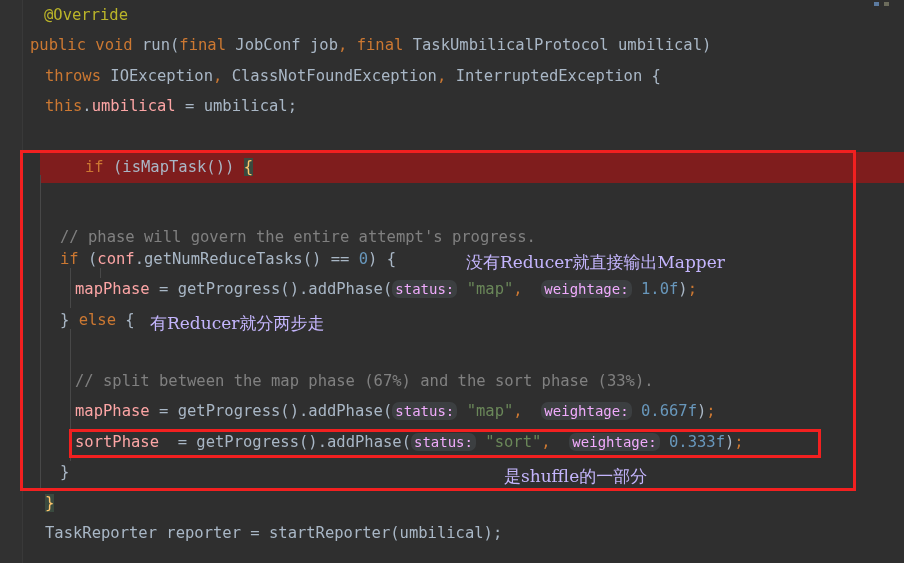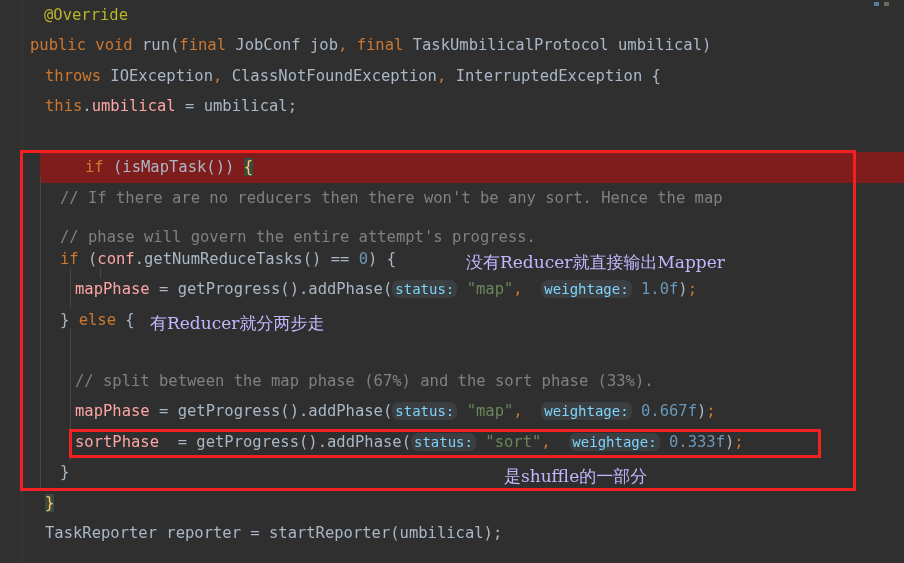--- a/index.html
+++ b/index.html
@@ -57,21 +57,21 @@
   .anno      { color: #bbb529; }
   .type      { color: #a9b7c6; }
   .plain     { color: #a9b7c6; }
   .field     { color: #fca5a5; }
   .method    { color: #a9b7c6; }
   .comment   { color: #808080; }
   .str       { color: #6a8759; }
   .num       { color: #6897bb; }
   .brace-hl  { color: #ffc66d; background: #3a4a3f; }
   .paramhint {
-    color: #7dd3fc;
+    color: #f0abfc;
     background: #3c3f41;
     border-radius: 7px;
     padding: 1px 3px;
     font-size: 14px;
   }
   
   .cn-note {
     position: absolute;
     color: #c4b5fd;
     font-family: "DejaVu Serif", "Liberation Serif", serif;
@@ -100,21 +100,20 @@
 
   <div class="gutter"></div>
 
   <div class="code-layer">
       <div class="line" style="top: 0px; padding-left: 44px;"><span class="anno">@Override</span></div>
       <div class="line" style="top: 30px; padding-left: 30px;"><span class="kw">public </span><span class="kw">void </span><span class="method">run</span><span class="plain">(</span><span class="kw">final </span><span class="type">JobConf job</span><span class="kw">, </span><span class="kw">final </span><span class="type">TaskUmbilicalProtocol umbilical</span><span class="plain">)</span></div>
       <div class="line" style="top: 61px; padding-left: 45px;"><span class="kw">throws </span><span class="type">IOException</span><span class="kw">, </span><span class="type">ClassNotFoundException</span><span class="kw">, </span><span class="type">InterruptedException {</span></div>
       <div class="line" style="top: 91px; padding-left: 45px;"><span class="kw">this</span><span class="plain">.</span><span class="field">umbilical</span><span class="plain"> = umbilical;</span></div>
       <div class="line" style="top: 122px; padding-left: 45px;"></div>
       <div class="line current" style="top: 152px; padding-left: 45px;"><span class="kw">if </span><span class="plain">(isMapTask()) </span><span class="brace-hl">{</span></div>
-      <div class="line" style="top: 183px; padding-left: 60px;"><span class="comment">// If there are no reducers then there won't be any sort. Hence the map</span></div>
       <div class="line" style="top: 213px; padding-left: 60px; margin-top: 9px;"><span class="comment">// phase will govern the entire attempt's progress.</span></div>
       <div class="line" style="top: 244px; padding-left: 60px;"><span class="kw">if </span><span class="plain">(</span><span class="field">conf</span><span class="plain">.getNumReduceTasks() == </span><span class="num">0</span><span class="plain">) {</span></div>
       <div class="line" style="top: 274px; padding-left: 75px;"><span class="field">mapPhase</span><span class="plain"> = getProgress().addPhase(</span><span class="paramhint">status:</span><span class="plain"> </span><span class="str">"map"</span><span class="kw">,</span><span class="plain">  </span><span class="paramhint">weightage:</span><span class="plain"> </span><span class="num">1.0f</span><span class="plain">)</span><span class="kw">;</span></div>
       <div class="line" style="top: 305px; padding-left: 60px;"><span class="plain">} </span><span class="kw">else </span><span class="plain">{</span></div>
       <div class="line" style="top: 366px; padding-left: 75px;"><span class="comment">// split between the map phase (67%) and the sort phase (33%).</span></div>
       <div class="line" style="top: 396px; padding-left: 75px;"><span class="field">mapPhase</span><span class="plain"> = getProgress().addPhase(</span><span class="paramhint">status:</span><span class="plain"> </span><span class="str">"map"</span><span class="kw">,</span><span class="plain">  </span><span class="paramhint">weightage:</span><span class="plain"> </span><span class="num">0.667f</span><span class="plain">)</span><span class="kw">;</span></div>
       <div class="line" style="top: 427px; padding-left: 75px;"><span class="field">sortPhase</span><span class="plain">  = getProgress().addPhase(</span><span class="paramhint">status:</span><span class="plain"> </span><span class="str">"sort"</span><span class="kw">,</span><span class="plain">  </span><span class="paramhint">weightage:</span><span class="plain"> </span><span class="num">0.333f</span><span class="plain">)</span><span class="kw">;</span></div>
       <div class="line" style="top: 457px; padding-left: 60px;"><span class="plain">}</span></div>
       <div class="line" style="top: 488px; padding-left: 45px;"><span class="brace-hl">}</span></div>
       <div class="line" style="top: 518px; padding-left: 45px;"><span class="type">TaskReporter</span><span class="plain"> reporter = startReporter(umbilical);</span></div>

